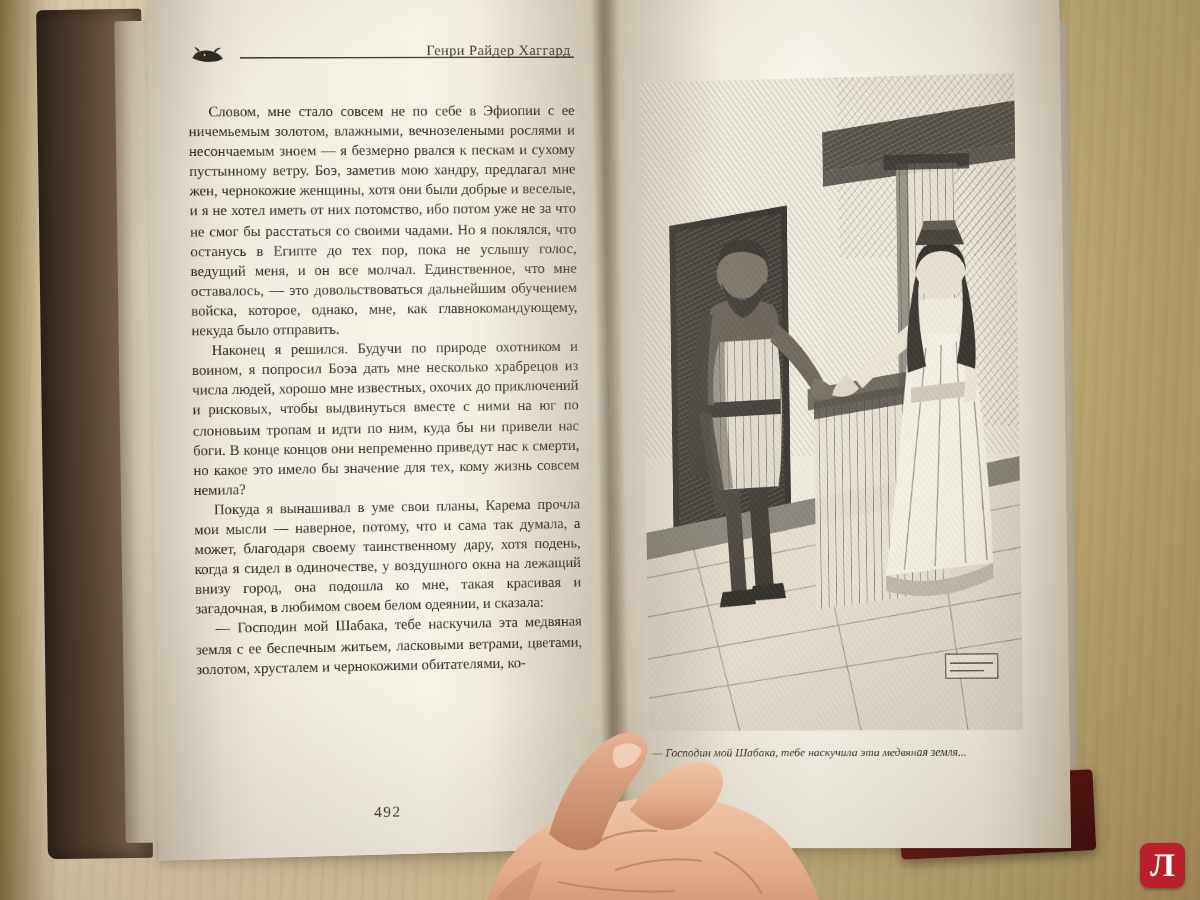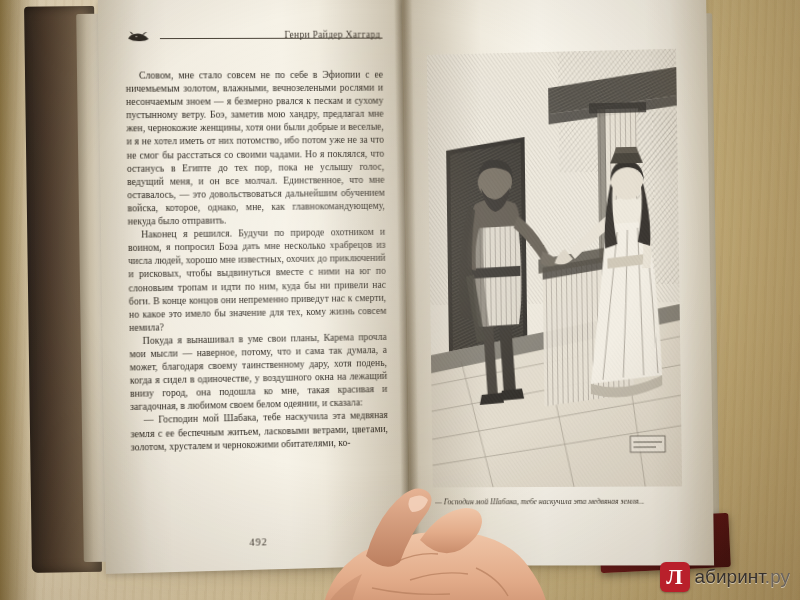--- a/index.html
+++ b/index.html
@@ -488,17 +488,14 @@
 
     <path d="M110 28 Q122 22 128 30 Q124 42 112 42 Q106 36 110 28 Z" fill="#f3d2bb" opacity=".9"></path>
 
     <path d="M20 150 Q30 120 62 104 Q52 126 48 150 Z" fill="#b87f5f" opacity=".35"></path>
   </svg>
 
   <div class="vignette"></div>
 
   <div id="watermark">
     <div class="wm-badge">Л</div>
-    <div class="wm-text">
-      <span>абиринт</span><span class="dom">.ру</span>
-    </div>
   </div>
 </div>
 
 </body></html>

